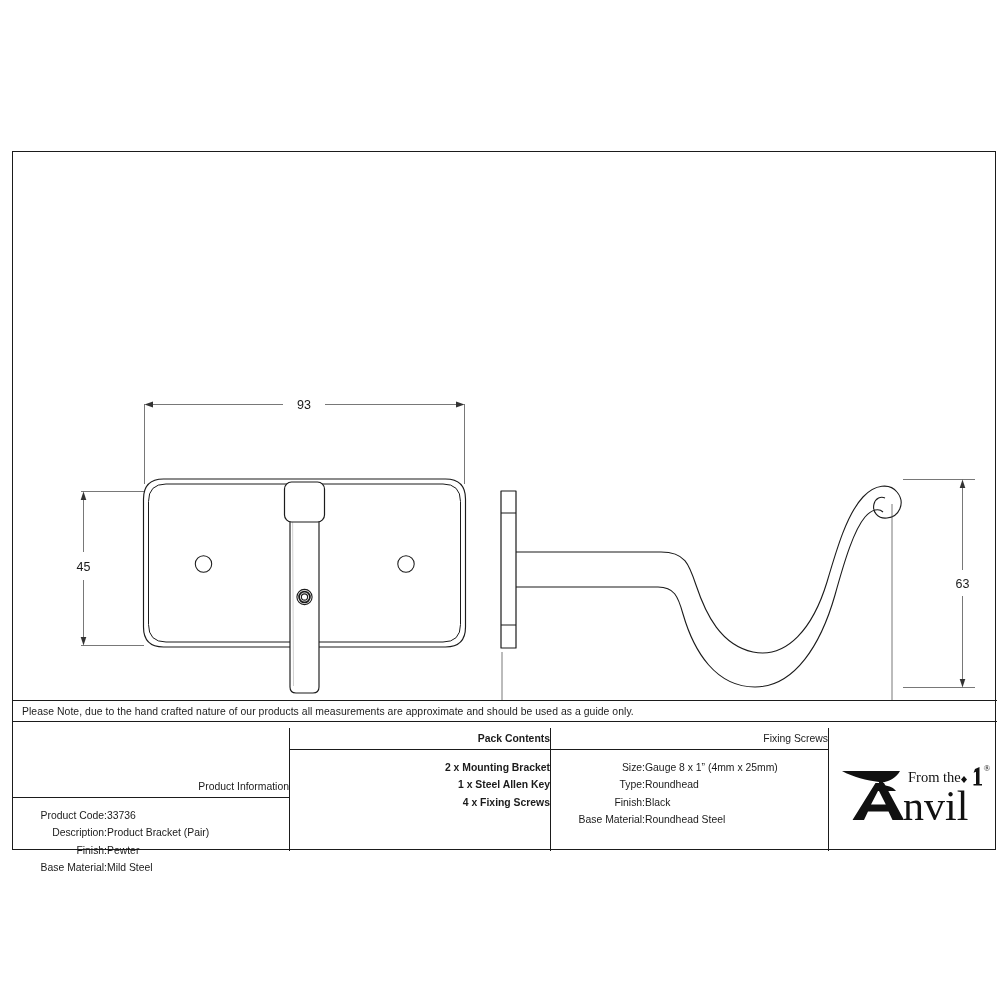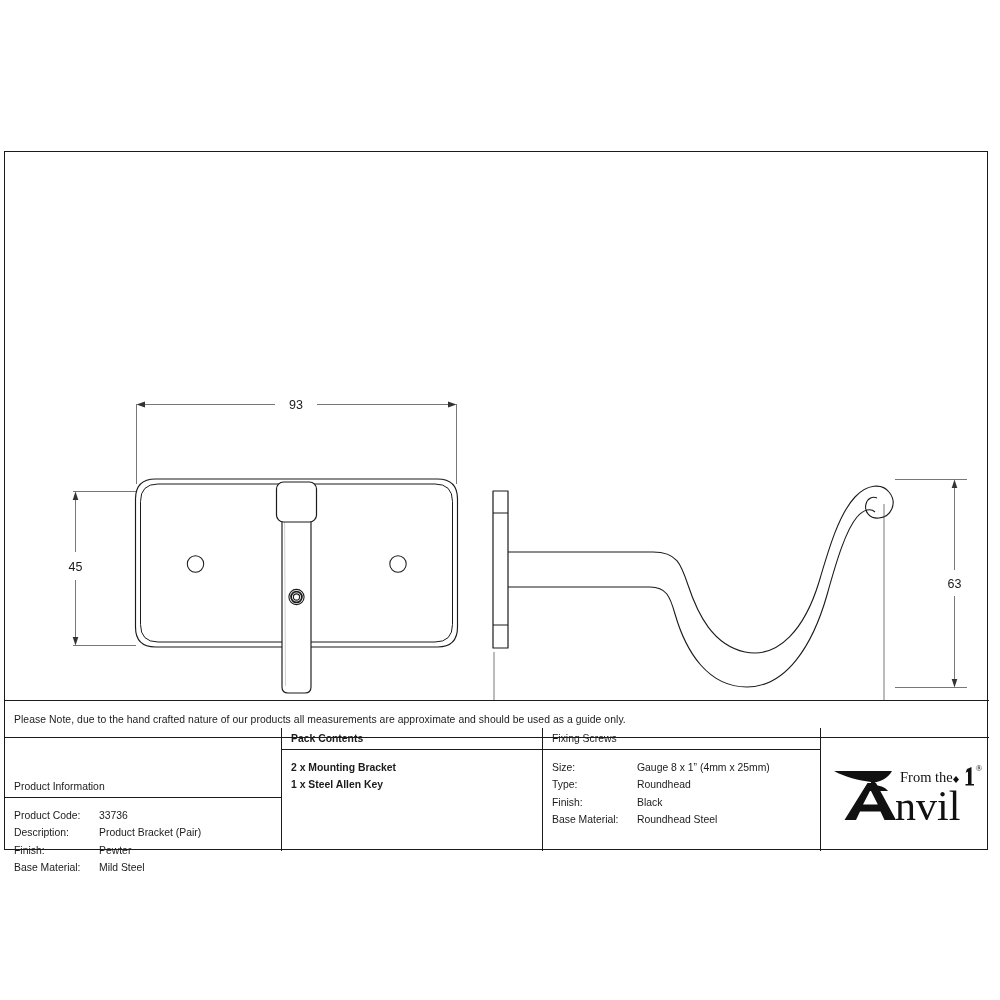--- a/index.html
+++ b/index.html
@@ -7,31 +7,31 @@
   body{
     width:1000px;height:1000px;
     font-family:"Liberation Sans","DejaVu Sans",sans-serif;
     color:#1a1a1a;
     -webkit-font-smoothing:antialiased;
   }
   #sheet{position:relative;width:1000px;height:1000px;overflow:hidden;background:#fff;}
 
   
   #frame{
-    position:absolute;left:4px;top:151px;width:984px;height:699px;
-    border:1.6px solid #1b1b1b;box-sizing:border-box;background:#fff;
+    position:absolute;left:12px;top:151px;width:984px;height:699px;
+    border:1.6px solid #1b1b1b;box-sizing:border-box;background:#fff;text-align:right;
   }
 
   
   #drawing{position:absolute;left:0;top:0;width:984px;height:548px;}
   #drawing svg{display:block;}
 
   
   #note-row{
-    position:absolute;left:0;top:548px;width:984px;height:38px;
+    position:absolute;left:0;top:548px;width:984px;height:22px;
     border-top:1.6px solid #1b1b1b;border-bottom:1.6px solid #1b1b1b;
     box-sizing:border-box;display:flex;align-items:center;
   }
   #note-row .note-text{
     padding-left:9px;font-size:10.4px;letter-spacing:.005em;color:#1b1b1b;white-space:nowrap;
   }
 
   #table{
     position:absolute;left:0;top:576px;width:984px;height:123px;
     display:flex;box-sizing:border-box;
@@ -259,20 +259,21 @@
             <span class="v">Mild Steel</span>
           </div>
         </div>
       </div>
 
       <div class="tcol c2">
         <div class="hdr">Pack Contents</div>
         <div class="body">
           <div class="plain">2 x Mounting Bracket</div>
           <div class="plain">1 x Steel Allen Key</div>
+          <div class="plain">4 x Fixing Screws</div>
         </div>
       </div>
 
       <div class="tcol c3">
         <div class="hdr">Fixing Screws</div>
         <div class="body">
           <div class="kv">
             <span class="k">Size:</span>
             <span class="v">Gauge 8 x 1” (4mm x 25mm)</span>
           </div>

